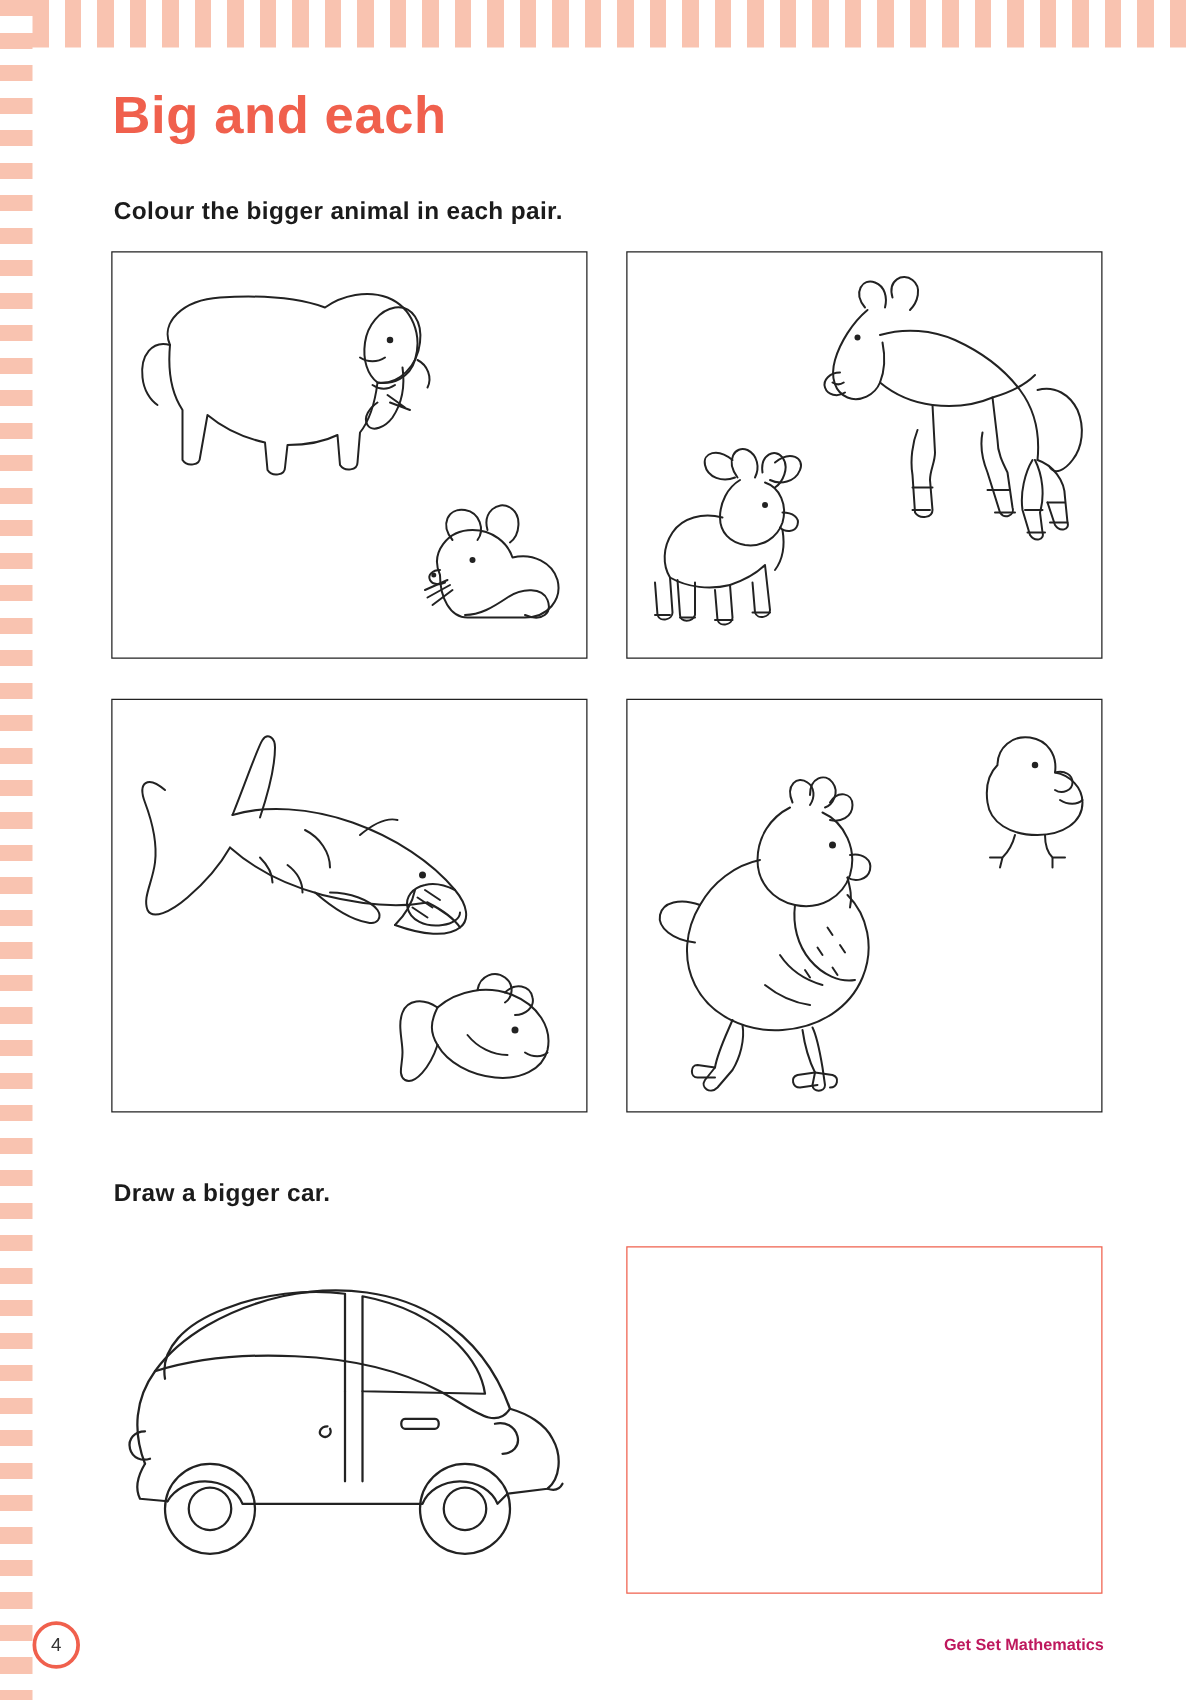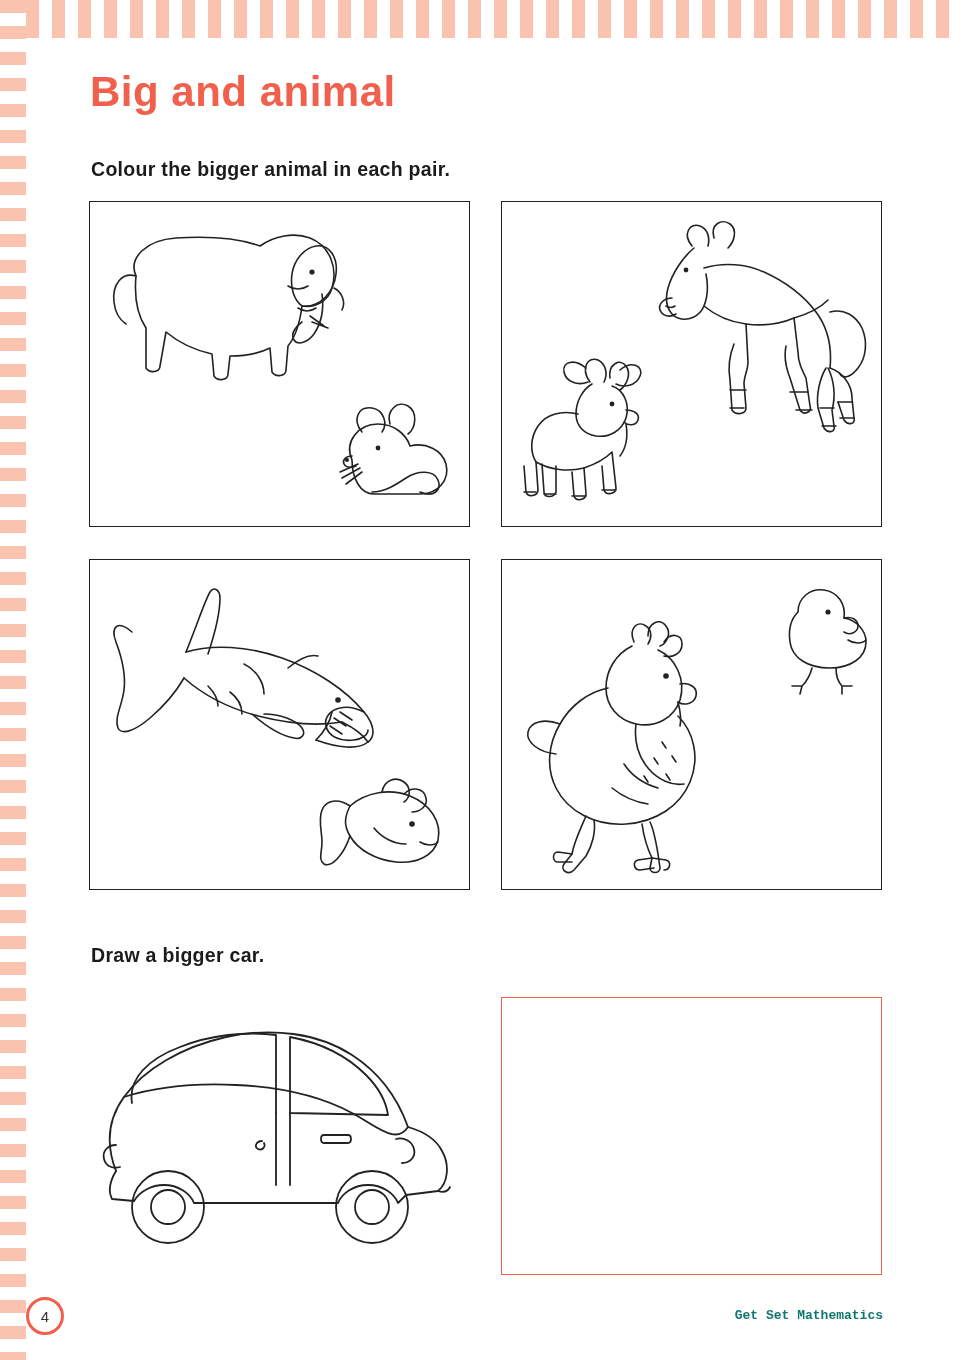--- a/index.html
+++ b/index.html
@@ -32,29 +32,29 @@
 
   .art{position:absolute;}
   svg{display:block;overflow:visible;}
 
   
   .page-num-circle{position:absolute;left:26px;top:1297px;width:38px;height:38px;
      border-radius:50%;background:#ffffff;border:3px solid #f0604d;
      display:flex;align-items:center;justify-content:center;box-sizing:border-box;}
   .page-num-circle span{font-size:15px;color:#333;font-weight:normal;}
   .footer-brand{position:absolute;right:78px;top:1308px;font-size:13px;font-weight:bold;
-     color:#0f766e;font-family:Liberation Mono, monospace;}
+     color:#be185d;font-family:Liberation Sans, sans-serif;}
 </style>
 </head>
 <body>
 
 <div class="stripe-bar"></div>
 <div class="stripe-left"></div>
 
-<div class="page-title">Big and animal</div>
+<div class="page-title">Big and each</div>
 
 <div class="instruction" id="instr1">Colour the bigger animal in each pair.</div>
 
 <div class="pair-box" id="box-a">
   <div class="art" style="left:8px;top:14px;">
     <svg width="260" height="190" viewBox="0 0 260 190">
       <g fill="none" stroke="#222" stroke-width="1.6" stroke-linecap="round" stroke-linejoin="round">
         <path d="M38 60 C30 42 48 24 78 22 C110 20 140 22 162 30 C176 20 196 16 212 22 C232 30 240 52 234 72
                  C230 86 216 92 204 90 C202 106 198 120 190 130 L188 154 C188 160 178 162 174 156 L172 132
                  C160 138 146 140 132 140 L130 158 C130 164 120 166 116 160 L114 138

